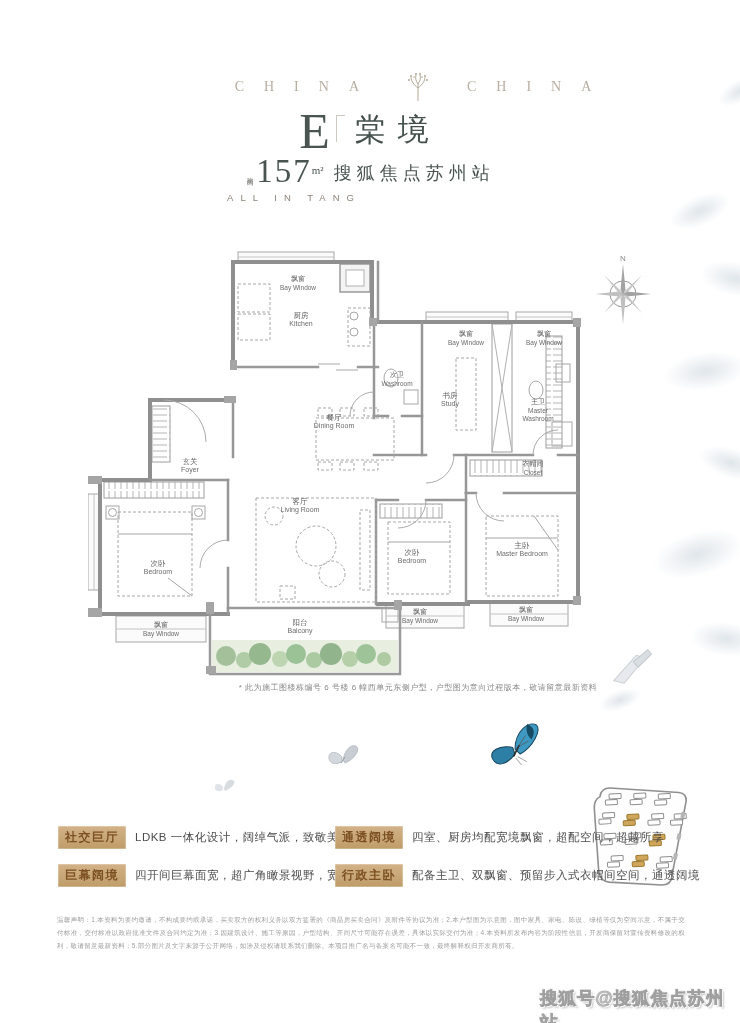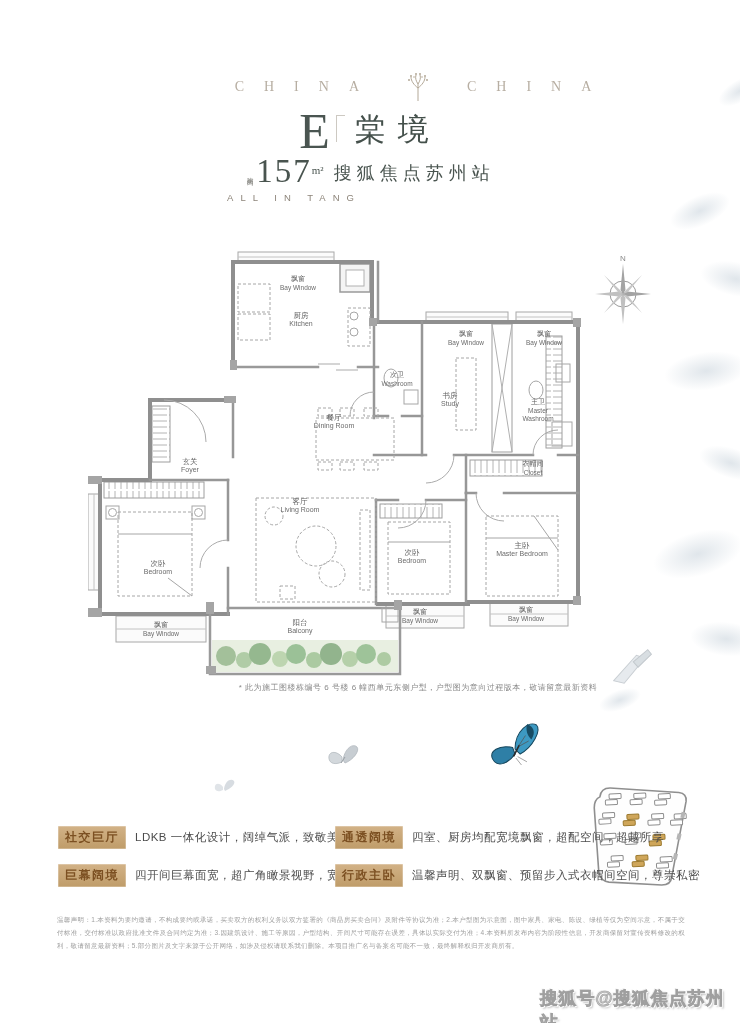--- a/index.html
+++ b/index.html
@@ -465,20 +465,20 @@
   <div class="feature-cell" style="left:335px;top:826px;justify-content:flex-end;">
     <span class="feature-tag">通透阔境</span>
     <span class="feature-desc">四室、厨房均配宽境飘窗，超配空间，超越所享</span>
   </div>
   <div class="feature-cell" style="left:58px;top:864px;">
     <span class="feature-tag">巨幕阔境</span>
     <span class="feature-desc">四开间巨幕面宽，超广角瞰景视野，宽藏无界风光</span>
   </div>
   <div class="feature-cell" style="left:335px;top:864px;">
     <span class="feature-tag">行政主卧</span>
-    <span class="feature-desc">温馨声明、双飘窗、预留步入式衣帽间空间，尊崇私密</span>
+    <span class="feature-desc">配备主卫、双飘窗、预留步入式衣帽间空间，通透阔境</span>
   </div>
 
   <p class="disclaimer">温馨声明：1.本资料为要约邀请，不构成要约或承诺，买卖双方的权利义务以双方签署的《商品房买卖合同》及附件等协议为准；2.本户型图为示意图，图中家具、家电、陈设、绿植等仅为空间示意，不属于交付标准，交付标准以政府批准文件及合同约定为准；3.因建筑设计、施工等原因，户型结构、开间尺寸可能存在误差，具体以实际交付为准；4.本资料所发布内容为阶段性信息，开发商保留对宣传资料修改的权利，敬请留意最新资料；5.部分图片及文字来源于公开网络，如涉及侵权请联系我们删除。本项目推广名与备案名可能不一致，最终解释权归开发商所有。</p>
 
   <div class="watermark">搜狐号@搜狐焦点苏州站</div>
 
 </div>
 
 </body></html>

